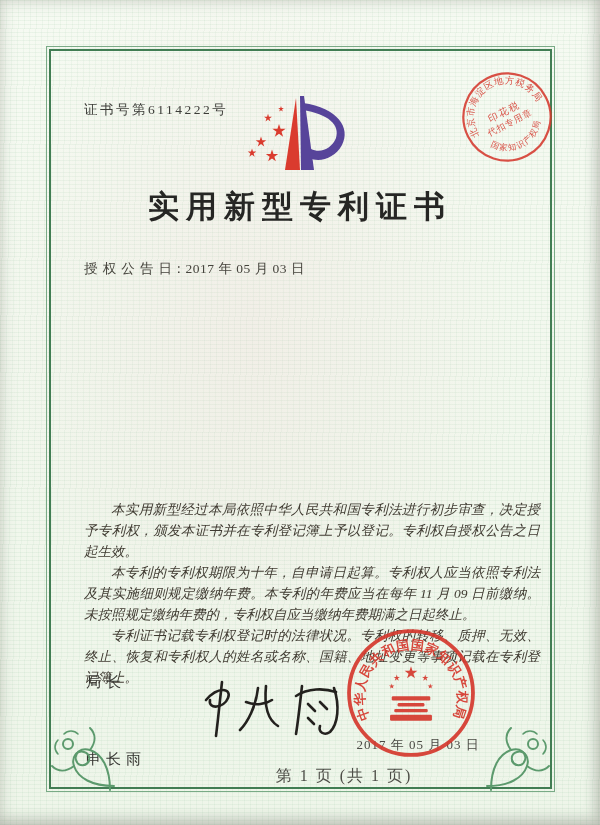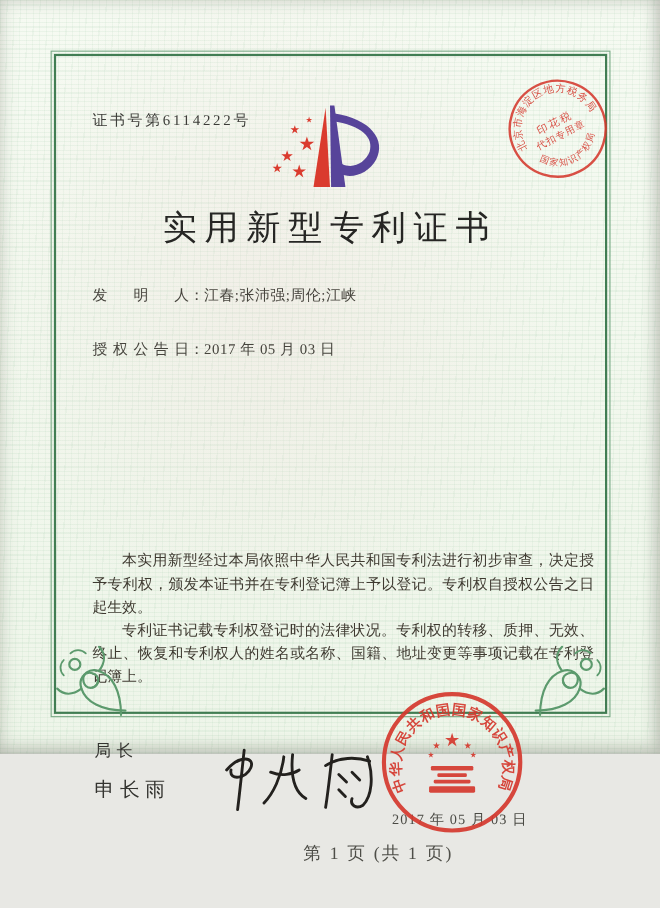--- a/index.html
+++ b/index.html
@@ -3,21 +3,21 @@
 <meta charset="utf-8">
 <style>
   html,body{margin:0;padding:0;}
   body{
     width:600px;height:825px;
     background:#e8e8e4;
     font-family:"Liberation Serif","DejaVu Serif",serif;
     overflow:hidden;
   }
   .paper{
-    position:relative;width:600px;height:685px;
+    position:relative;width:600px;height:825px;
     background:
       radial-gradient(ellipse at 42% 40%, rgba(236,205,205,.22), transparent 55%),
       repeating-linear-gradient(91deg, rgba(146,196,158,.10) 0 1px, transparent 1px 6px),
       repeating-linear-gradient(0deg, rgba(146,196,158,.12) 0 1px, transparent 1px 4px),
       linear-gradient(#f6faf2,#eef5e9);
     box-shadow:inset 0 0 16px rgba(110,110,100,.30), inset -5px -7px 12px rgba(95,95,88,.18);
   }
   .frame{
     position:absolute;left:46px;top:46px;right:45px;bottom:33px;
     border:1px solid #79aa86;
@@ -30,36 +30,36 @@
   .ornament.bl{left:44px;bottom:31px;}
   .ornament.br{right:43px;bottom:31px;transform:scaleX(-1);}
   .cert-no{
     position:absolute;left:84px;top:101px;
     font-size:13.5px;letter-spacing:2.5px;color:#3c3c38;
   }
   .logo{position:absolute;left:238px;top:92px;width:128px;height:94px;}
   .tax-stamp{position:absolute;left:456px;top:66px;width:102px;height:102px;opacity:.88;}
   .title{
     position:absolute;left:0;top:186px;width:100%;margin:0;
-    text-align:center;font-size:31px;font-weight:400;
+    text-align:center;font-size:31px;font-weight:700;
     letter-spacing:7px;color:#262624;
   }
   .fields{position:absolute;left:84px;top:260px;right:58px;}
   .field{font-size:13.5px;color:#46443d;margin-bottom:26px;white-space:nowrap;}
   .field:first-child{margin-bottom:31px;}
   .flabel{display:inline-block;width:88px;text-align:justify;text-align-last:justify;vertical-align:bottom;}
   .fvalue{letter-spacing:.5px;}
   .body-text{
     position:absolute;left:84px;right:60px;top:499px;
     font-size:13.5px;line-height:21px;color:#3f3a31;
-    text-align:justify;
+    font-style:italic;text-align:justify;
   }
   .body-text p{margin:0;text-indent:2em;}
   .sig-title{position:absolute;left:86px;top:673px;font-size:15px;letter-spacing:5px;color:#343430;}
-  .sig-name{position:absolute;left:86px;top:706px;font-size:18px;letter-spacing:5px;color:#343430;}
+  .sig-name{position:absolute;left:86px;top:750px;font-size:15px;letter-spacing:5px;color:#343430;}
   .signature{position:absolute;left:196px;top:676px;width:160px;height:74px;}
   .seal{position:absolute;left:344px;top:626px;width:134px;height:134px;z-index:4;opacity:.92;}
   .seal-date{
     position:absolute;left:348px;top:736px;width:140px;z-index:2;
     text-align:center;font-size:13px;letter-spacing:1px;color:#4a4a44;
   }
   .footer{
     position:absolute;left:0;top:766px;width:100%;
     text-align:center;font-size:16px;letter-spacing:2px;color:#4e4e48;padding-left:44px;
   }
@@ -130,26 +130,26 @@
         <textPath href="#taxBottom" startOffset="2" textLength="70" lengthAdjust="spacing">国家知识产权局</textPath>
       </text>
       <text x="55" y="52" font-size="10.5" text-anchor="middle" letter-spacing="2">印花税</text>
       <text x="55" y="65" font-size="9.5" text-anchor="middle" letter-spacing="1">代扣专用章</text>
     </g>
   </svg>
 
   <h1 class="title">实用新型专利证书</h1>
 
   <div class="fields">
-    <div class="field"><span class="flabel">发明人</span><span>：</span><span class="fvalue">江春;张沛强;周伦;江峡</span></div>
     <div class="field"><span class="flabel">授权公告日</span><span>：</span><span class="fvalue">2017 年 05 月 03 日</span></div>
   </div>
 
   <div class="body-text">
     <p>本实用新型经过本局依照中华人民共和国专利法进行初步审查，决定授予专利权，颁发本证书并在专利登记簿上予以登记。专利权自授权公告之日起生效。</p>
+    <p>本专利的专利权期限为十年，自申请日起算。专利权人应当依照专利法及其实施细则规定缴纳年费。本专利的年费应当在每年 11 月 09 日前缴纳。未按照规定缴纳年费的，专利权自应当缴纳年费期满之日起终止。</p>
     <p>专利证书记载专利权登记时的法律状况。专利权的转移、质押、无效、终止、恢复和专利权人的姓名或名称、国籍、地址变更等事项记载在专利登记簿上。</p>
   </div>
 
   <div class="sig-title">局长</div>
   <div class="sig-name">申长雨</div>
 
   <svg class="signature" viewBox="0 0 160 74">
     <g fill="none" stroke="#23211e" stroke-width="2.6" stroke-linecap="round">
       <path d="M10,24 C22,10 36,12 32,22 C28,32 12,34 14,24"></path>
       <path d="M26,6 C24,24 22,44 20,60"></path>

